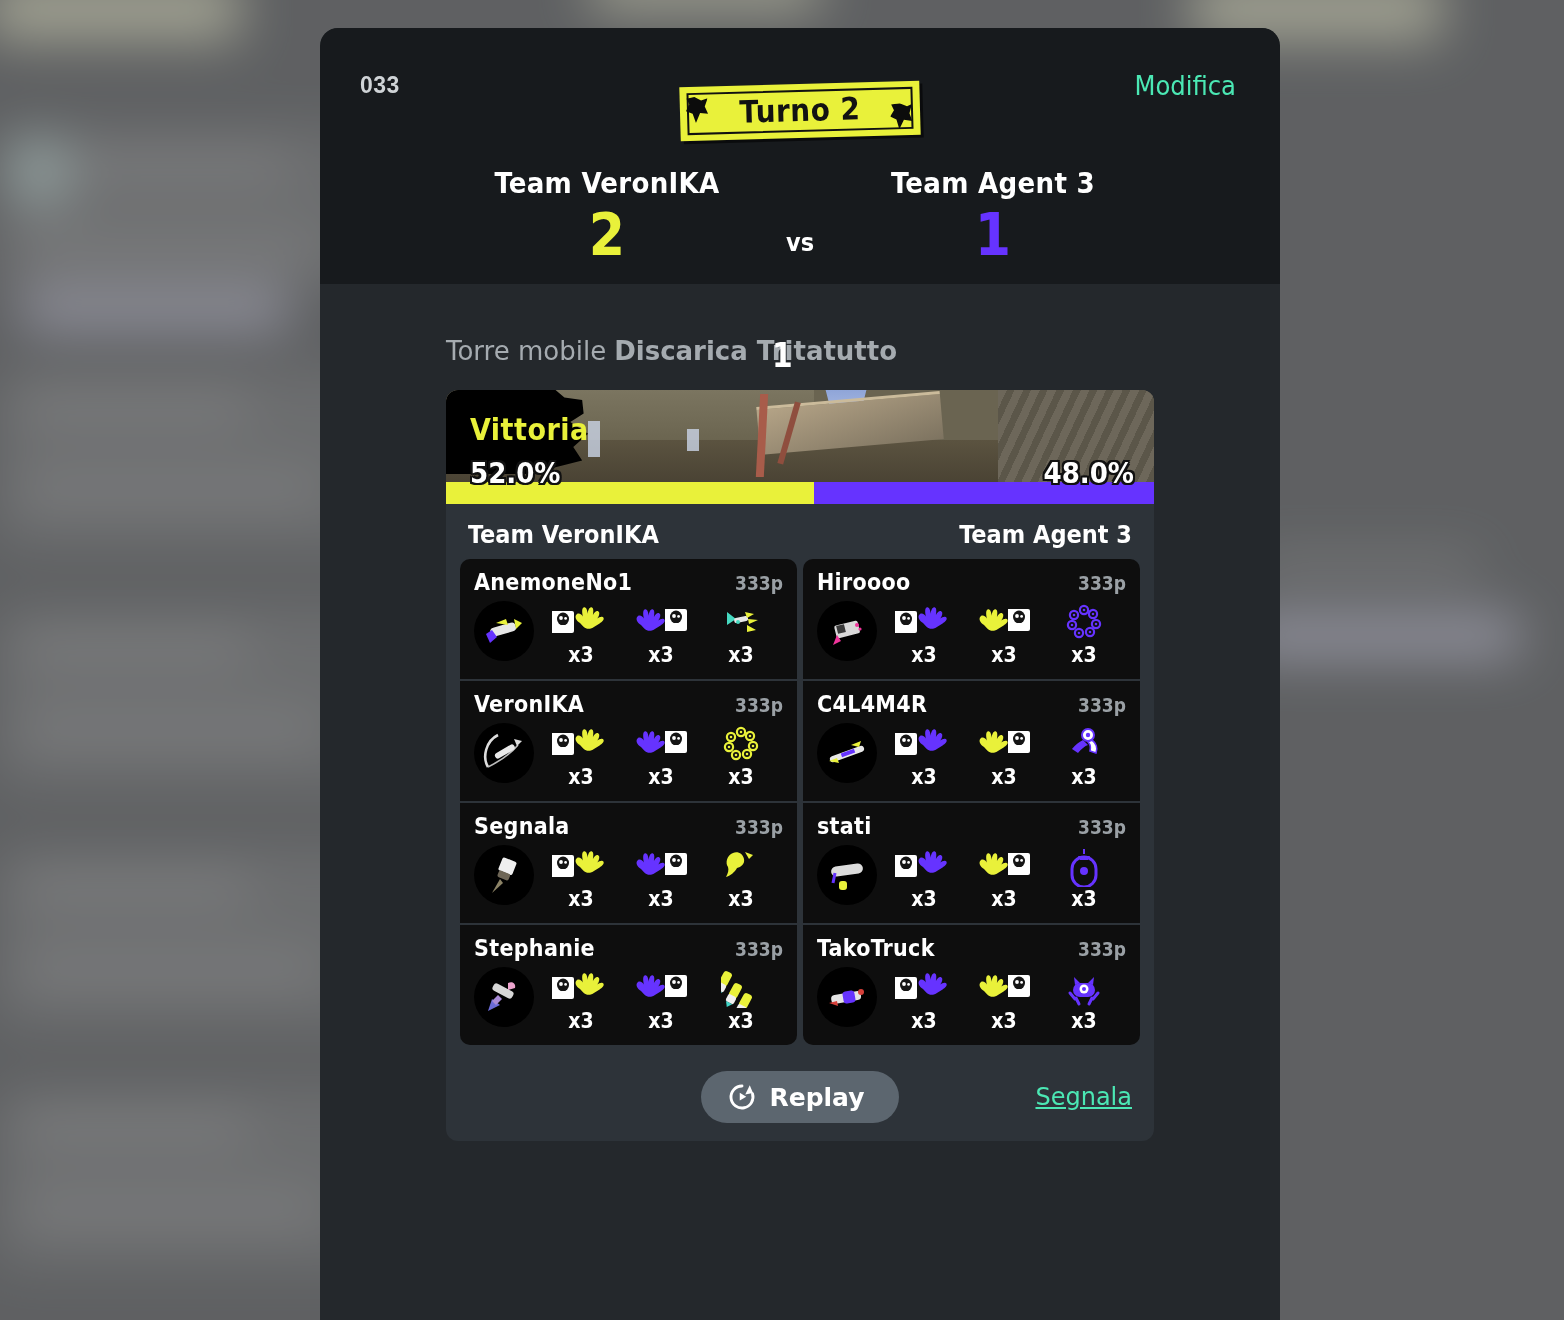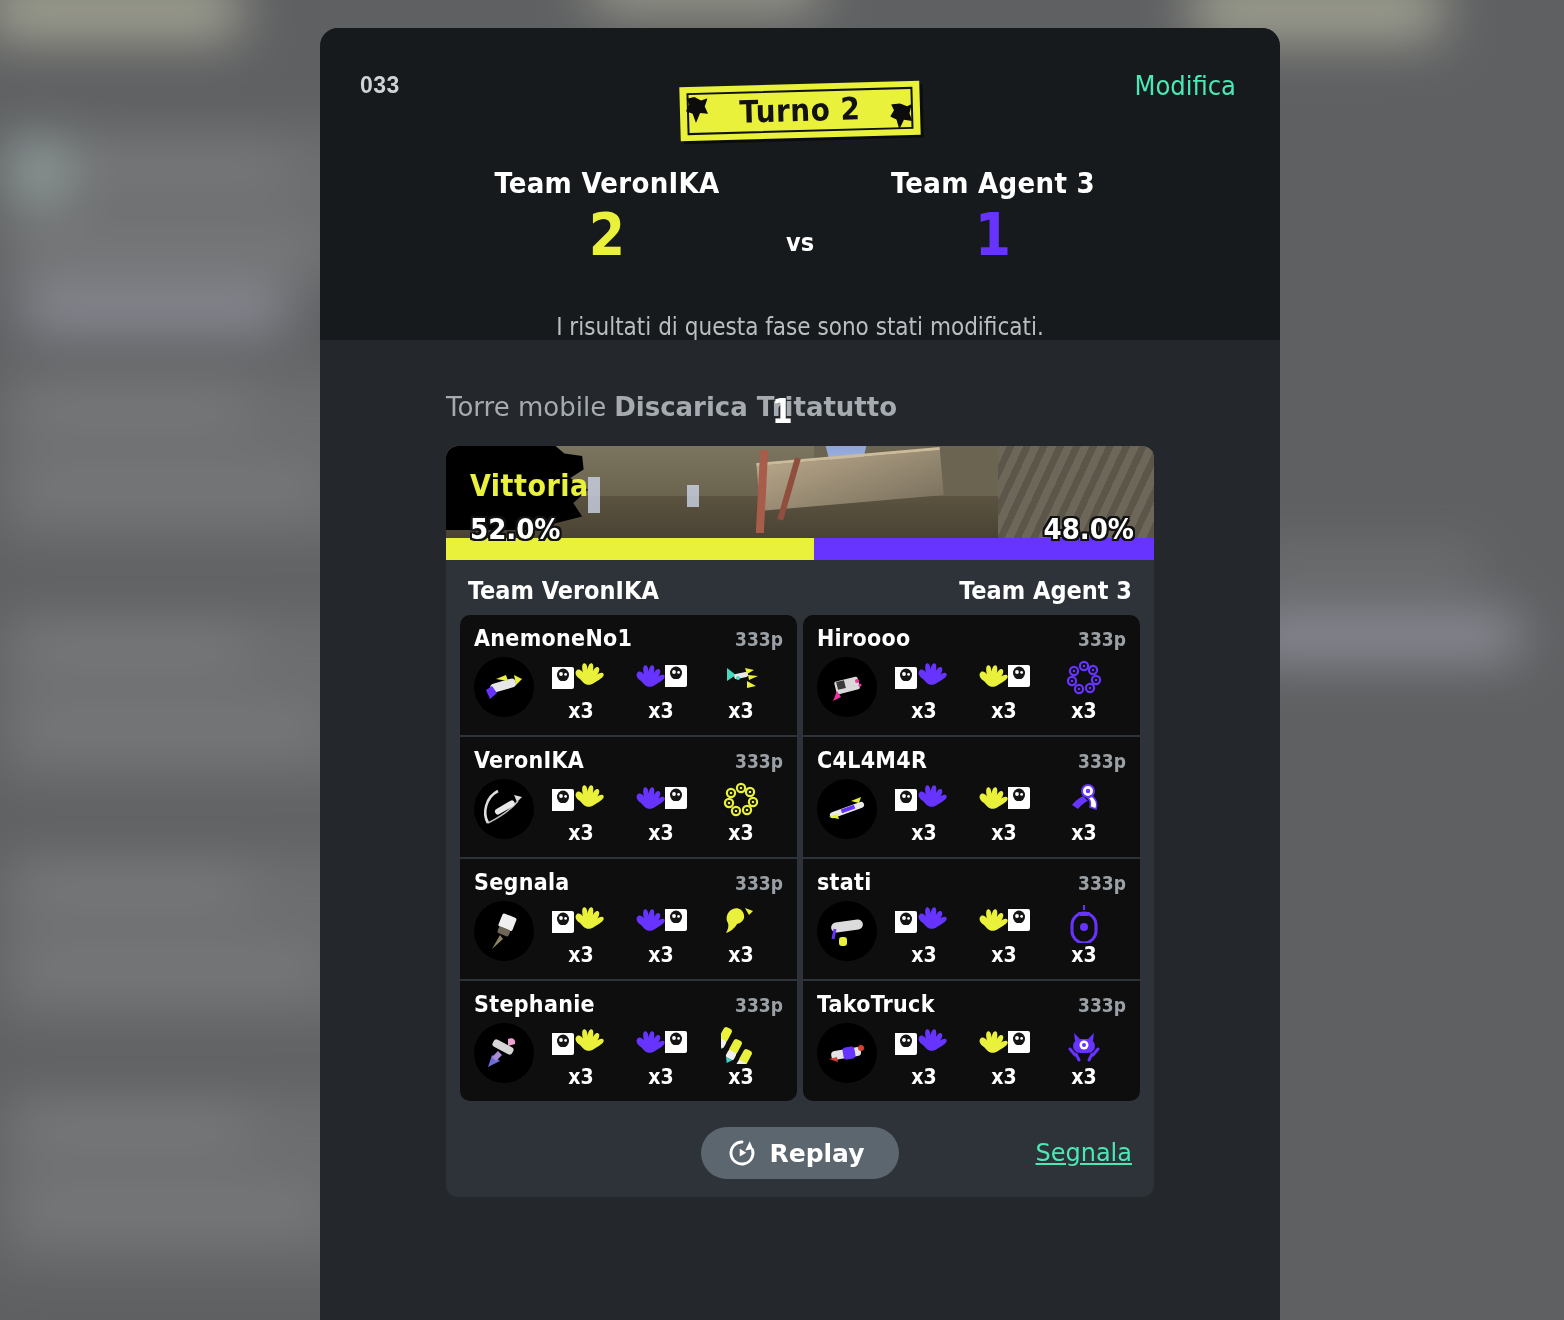--- a/index.html
+++ b/index.html
@@ -37,21 +37,21 @@
   .modal {
     position: absolute;
     left: 320px; top: 28px;
     width: 960px; height: 1292px;
     background: #24282c;
     border-radius: 18px 18px 0 0;
     overflow: hidden;
   }
   .modal-header {
     position: relative;
-    height: 312px;
+    height: 256px;
     background: #171a1d;
     border-radius: 18px 18px 0 0;
     padding: 0;
   }
   .hdr-row {
     position: relative;
     height: 86px;
   }
   .hdr-id {
     position: absolute; left: 40px; top: 44px;
@@ -355,21 +355,20 @@
         <div class="vs-team-name">Team VeronIKA</div>
         <div class="vs-score yellow">2</div>
       </div>
       <div class="vs-mid">vs</div>
       <div class="vs-side">
         <div class="vs-team-name">Team Agent 3</div>
         <div class="vs-score purple">1</div>
       </div>
     </div>
 
-    <div class="hdr-note">I risultati di questa fase sono stati modificati.</div>
   </div>
 
   <div class="modal-body">
 
     <div class="game-head">
       <div class="game-num">1</div>
       <div class="game-rule">Torre mobile</div>
       <div class="game-stage">Discarica Tritatutto</div>
     </div>
 

